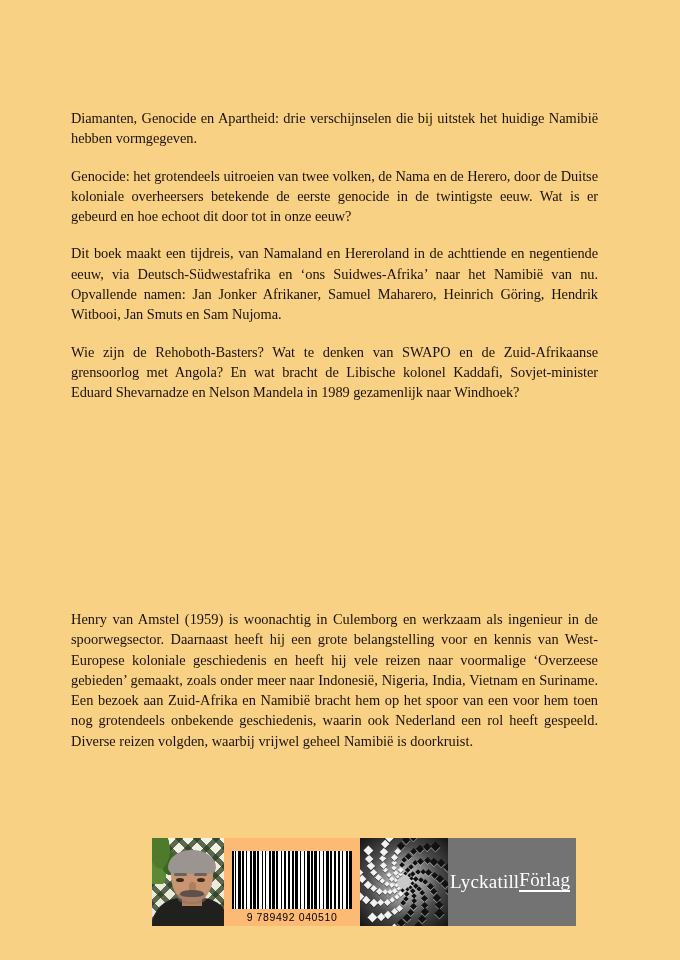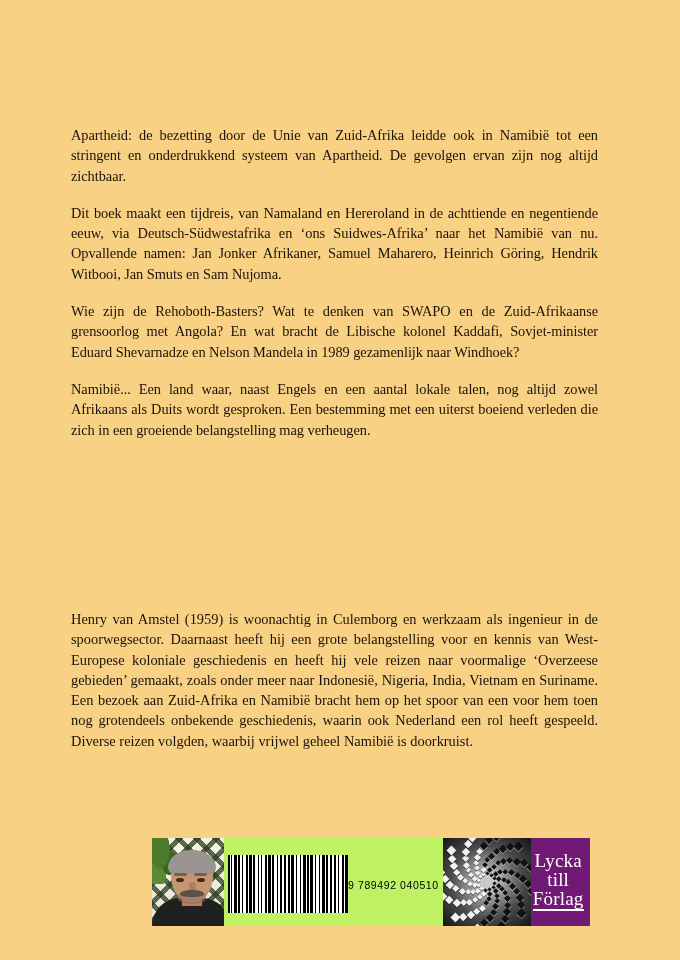--- a/index.html
+++ b/index.html
@@ -167,24 +167,24 @@
     position: absolute;
     left: 20px; bottom: 22px;
     width: 28px; height: 10px;
     background: #8d7060;
     border-radius: 0 0 50% 50%;
     opacity: .55;
   }
 
   .barcode-cell {
     flex: 0 0 136px;
-    background: #bef264;
+    background: #fdba74;
     position: relative;
     display: flex;
-    flex-direction: row;
+    flex-direction: column;
     justify-content: flex-end;
     align-items: center;
     padding: 6px 4px 3px 4px;
     box-sizing: border-box;
   }
   .bars {
     height: 58px;
     width: 120px;
     background-repeat: no-repeat;
     background-color: #ffffff;
@@ -237,24 +237,24 @@
     transform: rotate(45deg);
     box-shadow: 0.6px 0.6px 0 rgba(255,255,255,0.55);
   }
   .spiral-art .dot.light {
     background: #f2f2f2;
     box-shadow: 0.6px 0.6px 0 rgba(0,0,0,0.6);
   }
 
   .logo-text {
     flex: 1 1 auto;
-    background: #701a75;
+    background: #737373;
     color: #ffffff;
     display: flex;
-    flex-direction: column;
+    flex-direction: row;
     align-items: center;
     justify-content: center;
     padding: 2px 6px 4px 2px;
     box-sizing: border-box;
     line-height: 1.0;
   }
   .logo-line {
     font-family: "Liberation Serif", serif;
     font-size: 19px;
     letter-spacing: 0.2px;
@@ -263,28 +263,28 @@
     border-bottom: 2px solid #ffffff;
     padding-bottom: 1px;
   }
 </style>
 </head>
 <body>
 
 <div class="cover">
 
   <div class="blurb">
+    <p class="para">Diamanten, Genocide en Apartheid: drie verschijnselen die bij uitstek het huidige Namibië hebben vormgegeven.</p>
     <div class="gap-lg"></div>
-    <p class="para">Apartheid: de bezetting door de Unie van Zuid-Afrika leidde ook in Namibië tot een stringent en onderdrukkend systeem van Apartheid. De gevolgen ervan zijn nog altijd zichtbaar.</p>
+    <p class="para">Genocide: het grotendeels uitroeien van twee volken, de Nama en de Herero, door de Duitse koloniale overheersers betekende de eerste genocide in de twintigste eeuw. Wat is er gebeurd en hoe echoot dit door tot in onze eeuw?</p>
     <div class="gap-lg"></div>
     <p class="para">Dit boek maakt een tijdreis, van Namaland en Hereroland in de achttiende en negentiende eeuw, via Deutsch-Südwestafrika en ‘ons Suidwes-Afrika’ naar het Namibië van nu. Opvallende namen: Jan Jonker Afrikaner, Samuel Maharero, Heinrich Göring, Hendrik Witbooi, Jan Smuts en Sam Nujoma.</p>
     <div class="gap-lg"></div>
     <p class="para">Wie zijn de Rehoboth-Basters? Wat te denken van SWAPO en de Zuid-Afrikaanse grensoorlog met Angola? En wat bracht de Libische kolonel Kaddafi, Sovjet-minister Eduard Shevarnadze en Nelson Mandela in 1989 gezamenlijk naar Windhoek?</p>
     <div class="gap-lg"></div>
-    <p class="para">Namibië... Een land waar, naast Engels en een aantal lokale talen, nog altijd zowel Afrikaans als Duits wordt gesproken. Een bestemming met een uiterst boeiend verleden die zich in een groeiende belangstelling mag verheugen.</p>
   </div>
 
   <div class="bio-block">
     <p class="bio">Henry van Amstel (1959) is woonachtig in Culemborg en werkzaam als ingenieur in de spoorwegsector. Daarnaast heeft hij een grote belangstelling voor en kennis van West-Europese koloniale geschiedenis en heeft hij vele reizen naar voormalige ‘Overzeese gebieden’ gemaakt, zoals onder meer naar Indonesië, Nigeria, India, Vietnam en Suriname. Een bezoek aan Zuid-Afrika en Namibië bracht hem op het spoor van een voor hem toen nog grotendeels onbekende geschiedenis, waarin ook Nederland een rol heeft gespeeld. Diverse reizen volgden, waarbij vrijwel geheel Namibië is doorkruist.</p>
   </div>
 
   <div class="bottom-strip">
 
     <div class="author-photo">
       <div class="photo-bg"></div>

